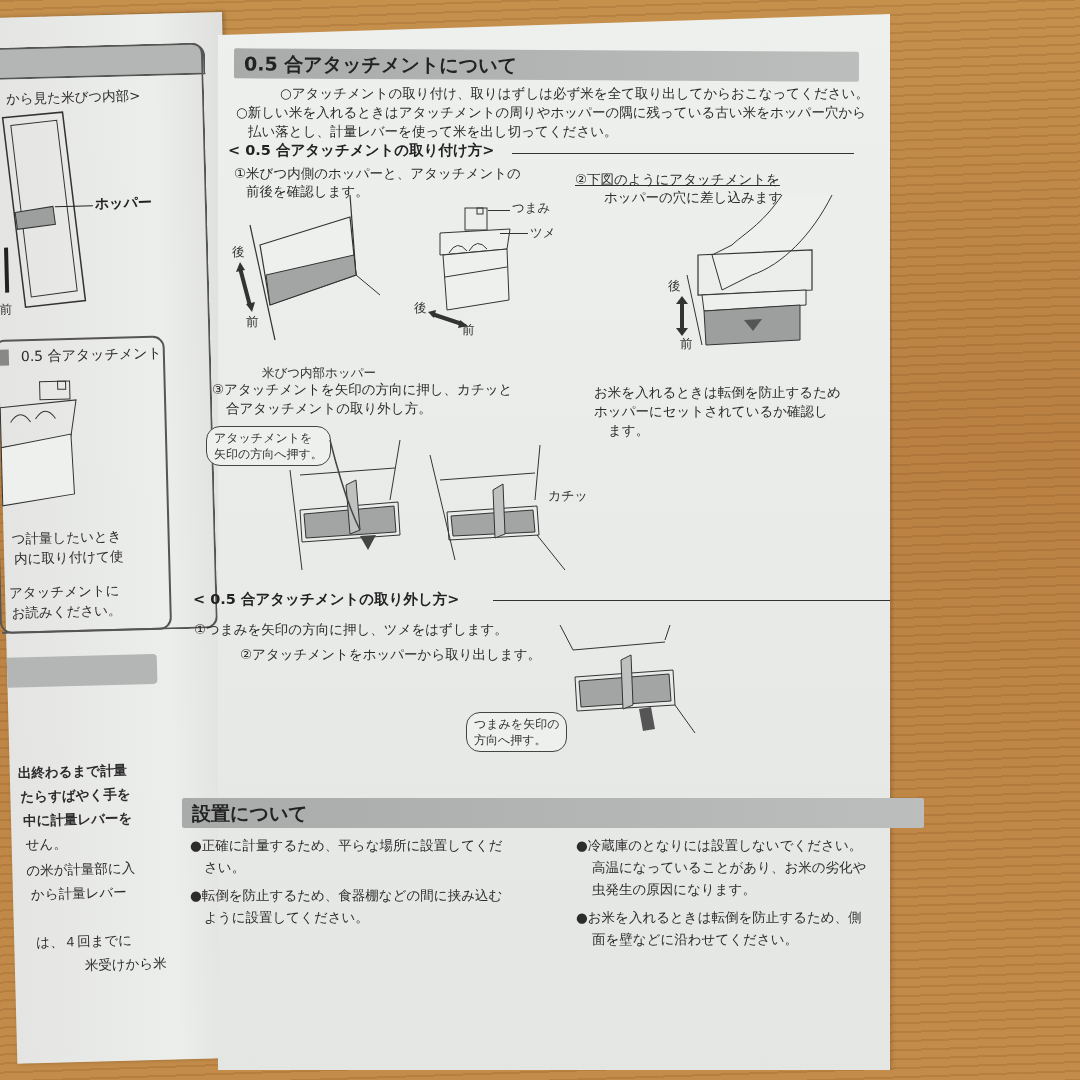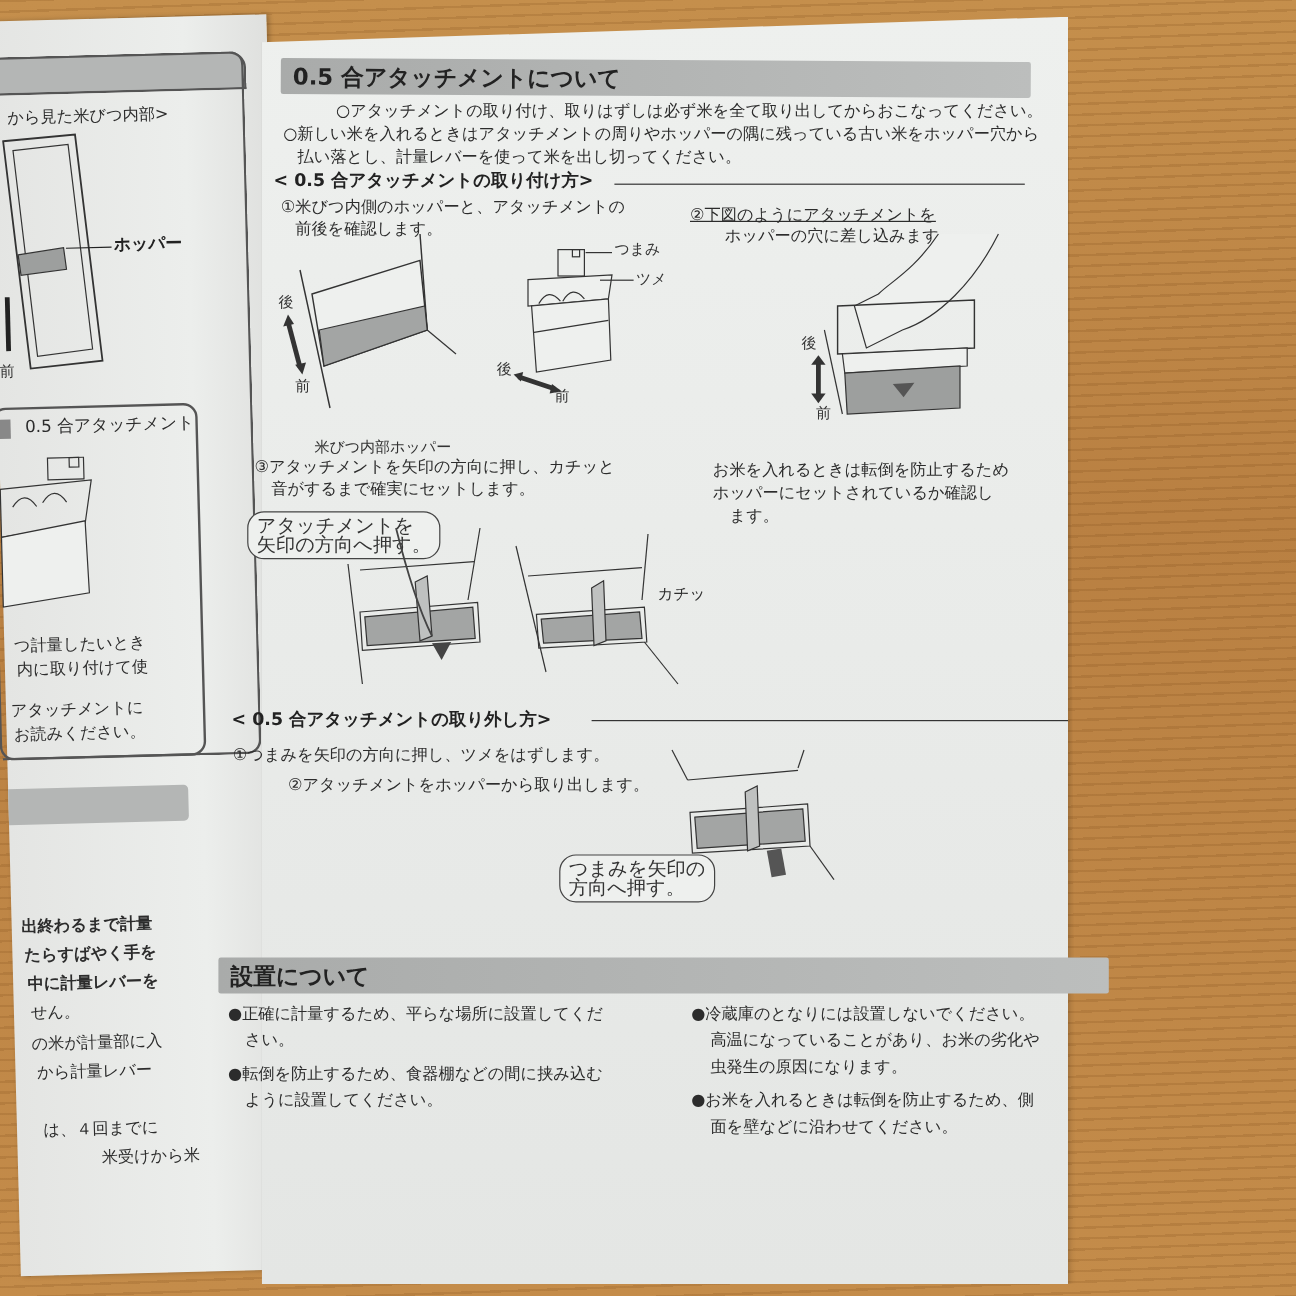--- a/index.html
+++ b/index.html
@@ -27,21 +27,21 @@
       position:absolute; background:linear-gradient(90deg,#a9abaa,#bcbebd);
       color:#222; font-weight:bold; font-size:19px; padding:3px 10px;
       border-radius:2px;
     }
     .txt { position:absolute; font-size:13.5px; color:#2c2c2c; line-height:19px; white-space:nowrap; }
     .sub { position:absolute; font-size:14.5px; font-weight:bold; color:#222; white-space:nowrap; }
     .rule { position:absolute; height:1px; background:#333; }
     .lbl { position:absolute; font-size:12.5px; color:#333; white-space:nowrap; }
     .bubble {
       position:absolute; border:1.5px solid #444; border-radius:14px;
-      background:#eef0ee; font-size:16px; color:#333; padding:3px 7px; line-height:16px;
+      background:#eef0ee; font-size:12px; color:#333; padding:3px 7px; line-height:16px;
     }
     svg { position:absolute; overflow:visible; }
     .left-box {
       position:absolute; border:2px solid #555; border-radius:12px;
     }
   </style>
 </head>
 <body>
 
 <div class="page-left">
@@ -149,21 +149,21 @@
 </svg>
 <div class="lbl" style="left:668px;top:278px;">後</div>
 <svg style="left:674px;top:296px;" width="16" height="40">
   <line x1="8" y1="4" x2="8" y2="36" stroke="#333" stroke-width="4"></line>
   <polygon points="2,8 8,0 14,8" fill="#333"></polygon>
   <polygon points="2,32 8,40 14,32" fill="#333"></polygon>
 </svg>
 <div class="lbl" style="left:680px;top:336px;">前</div>
 
 <div class="txt" style="left:212px;top:380px;">③アタッチメントを矢印の方向に押し、カチッと</div>
-<div class="txt" style="left:226px;top:399px;">音がするまで確実にセットします。</div>
+<div class="txt" style="left:226px;top:399px;">合アタッチメントの取り外し方。</div>
 <div class="bubble" style="left:206px;top:426px;">
   <div>アタッチメントを</div>
   <div>矢印の方向へ押す。</div>
 </div>
 <svg style="left:290px;top:440px;" width="120" height="130">
   <line x1="0" y1="30" x2="12" y2="130" stroke="#333"></line>
   <line x1="110" y1="0" x2="100" y2="60" stroke="#333"></line>
   <line x1="10" y1="35" x2="105" y2="28" stroke="#333"></line>
   <polygon points="10,70 108,62 110,95 12,102" fill="none" stroke="#333"></polygon>
   <polygon points="14,74 104,66 106,92 16,98" fill="#a3a5a4" stroke="#333"></polygon>

